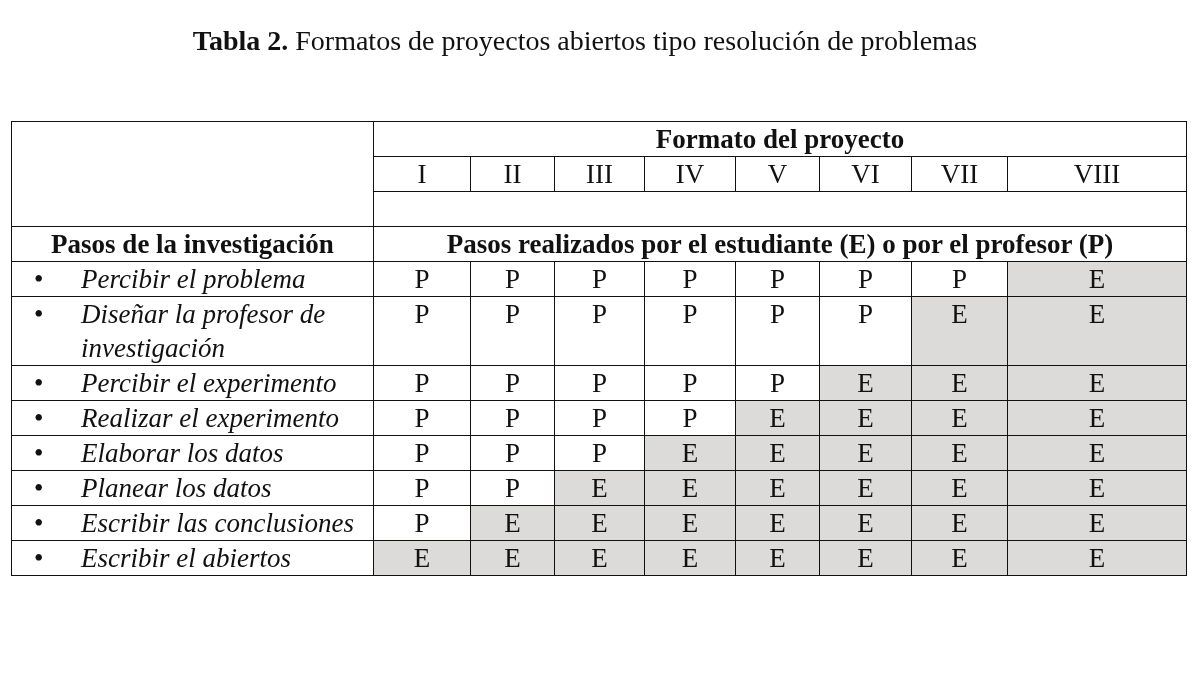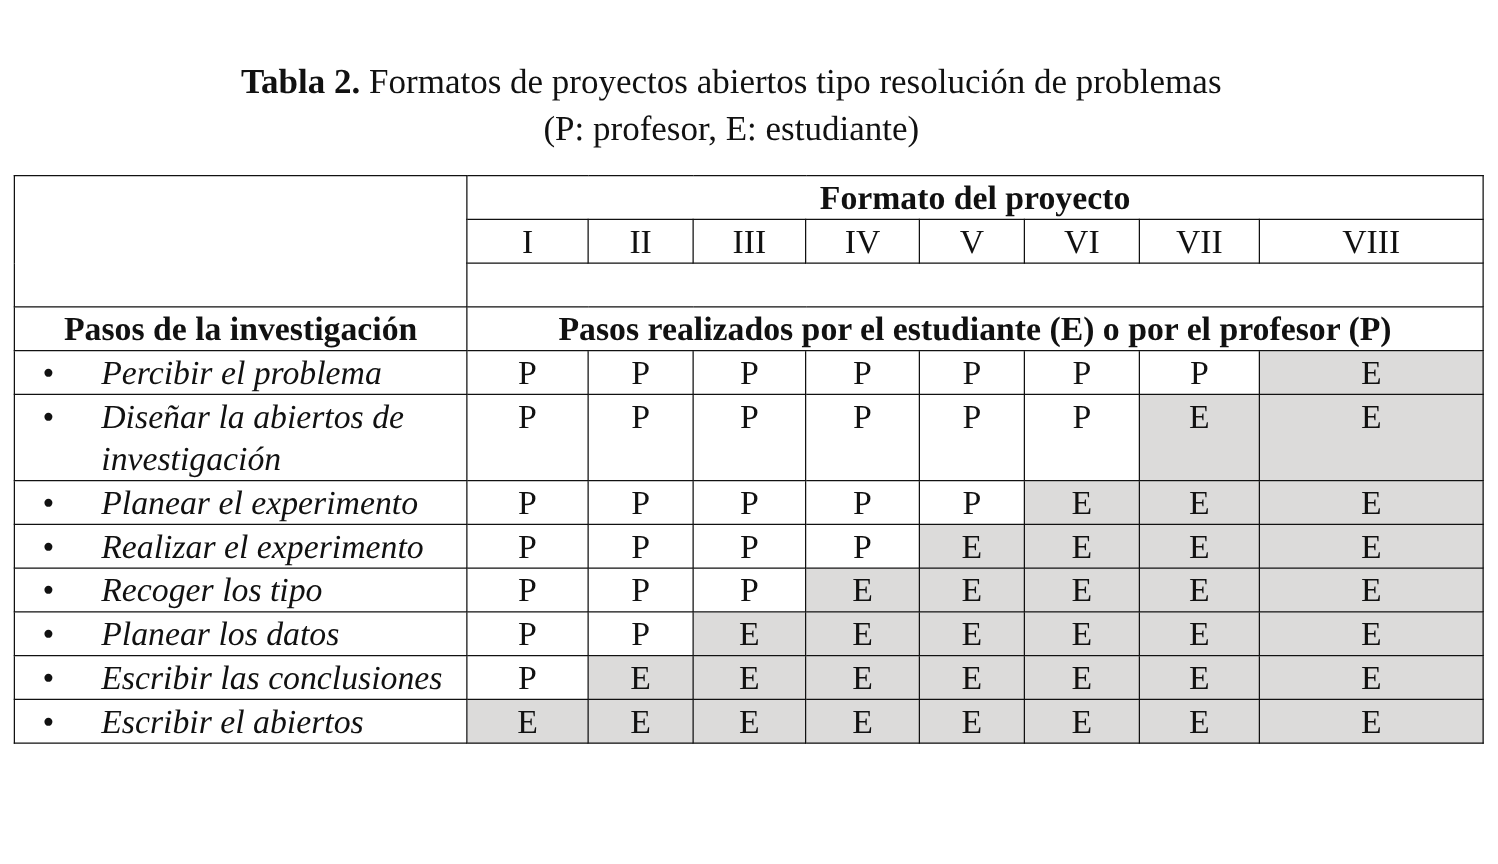--- a/index.html
+++ b/index.html
@@ -1,34 +1,33 @@
 <!DOCTYPE html>
 <html><head>
 <meta charset="utf-8">
 <style>
   html, body { margin:0; padding:0; background:#ffffff; }
   body { width:1198px; height:691px; position:relative; overflow:hidden; font-family:"Liberation Serif","DejaVu Serif",serif; color:#111; }
-  .caption { position:absolute; left:0; top:22px; width:1170px; text-align:center; font-size:28px; line-height:38px;margin-top:25px; }
+  .caption { position:absolute; left:0; top:22px; width:1170px; text-align:center; font-size:28px; line-height:38px; }
   .caption b { font-weight:bold; }
-  table.t { position:absolute; left:11px; top:121px; border-collapse:collapse; table-layout:fixed; width:1175px;margin-top:19px; }
+  table.t { position:absolute; left:11px; top:121px; border-collapse:collapse; table-layout:fixed; width:1175px; }
   table.t td { border:1.5px solid #111; padding:0; font-size:27px; line-height:34px; vertical-align:top; text-align:center; }
   .hdr { font-weight:bold; }
   .left { text-align:left !important; }
   .step { padding-left:24px !important; position:relative; }
   .step .bul { position:absolute; left:22px; top:0; }
   .step .txt { display:block; padding-left:45px;font-style:italic; }
   .shade { background:#dcdbda; }
   .blank { height:34px; }
 </style>
 </head>
 <body>
 
 <div class="caption">
   <div><b>Tabla 2.</b><span> Formatos  de proyectos abiertos tipo resolución de problemas</span></div>
-  <div>(P: profesor, E: estudiante)</div>
 </div>
 
 <table class="t">
   <colgroup>
     <col style="width:362px">
       <col style="width:97px">
       <col style="width:84px">
       <col style="width:90px">
       <col style="width:91px">
       <col style="width:84px">
@@ -68,35 +67,35 @@
         <td>P</td>
         <td>P</td>
         <td>P</td>
         <td>P</td>
         <td>P</td>
         <td class="shade">E</td>
       </tr>
       <tr>
         <td class="left step">
           <span class="bul">•</span>
-          <span class="txt">Diseñar la abiertos de investigación</span>
+          <span class="txt">Diseñar la profesor de investigación</span>
         </td>
         <td>P</td>
         <td>P</td>
         <td>P</td>
         <td>P</td>
         <td>P</td>
         <td>P</td>
         <td class="shade">E</td>
         <td class="shade">E</td>
       </tr>
       <tr>
         <td class="left step">
           <span class="bul">•</span>
-          <span class="txt">Planear el experimento</span>
+          <span class="txt">Percibir el experimento</span>
         </td>
         <td>P</td>
         <td>P</td>
         <td>P</td>
         <td>P</td>
         <td>P</td>
         <td class="shade">E</td>
         <td class="shade">E</td>
         <td class="shade">E</td>
       </tr>
@@ -110,21 +109,21 @@
         <td>P</td>
         <td>P</td>
         <td class="shade">E</td>
         <td class="shade">E</td>
         <td class="shade">E</td>
         <td class="shade">E</td>
       </tr>
       <tr>
         <td class="left step">
           <span class="bul">•</span>
-          <span class="txt">Recoger los tipo</span>
+          <span class="txt">Elaborar los datos</span>
         </td>
         <td>P</td>
         <td>P</td>
         <td>P</td>
         <td class="shade">E</td>
         <td class="shade">E</td>
         <td class="shade">E</td>
         <td class="shade">E</td>
         <td class="shade">E</td>
       </tr>

